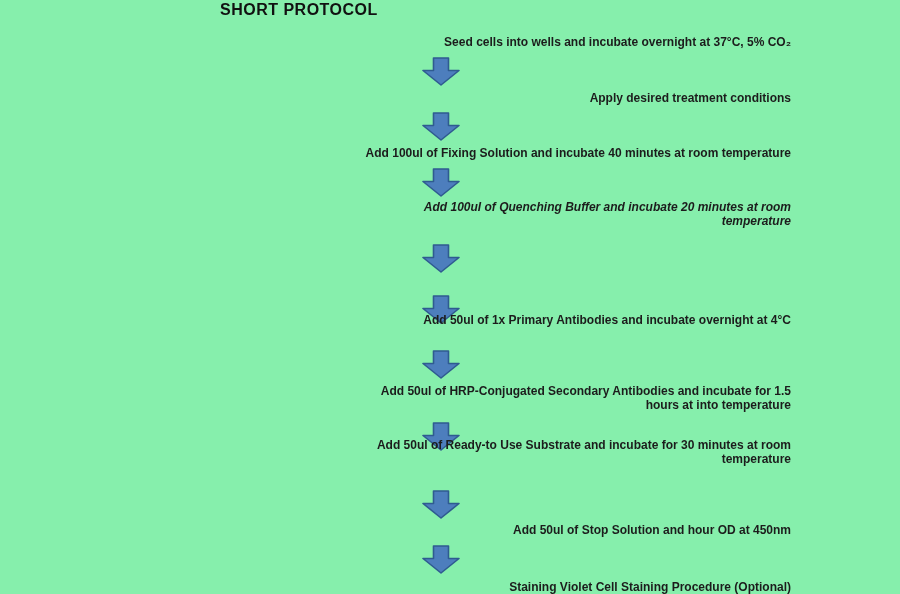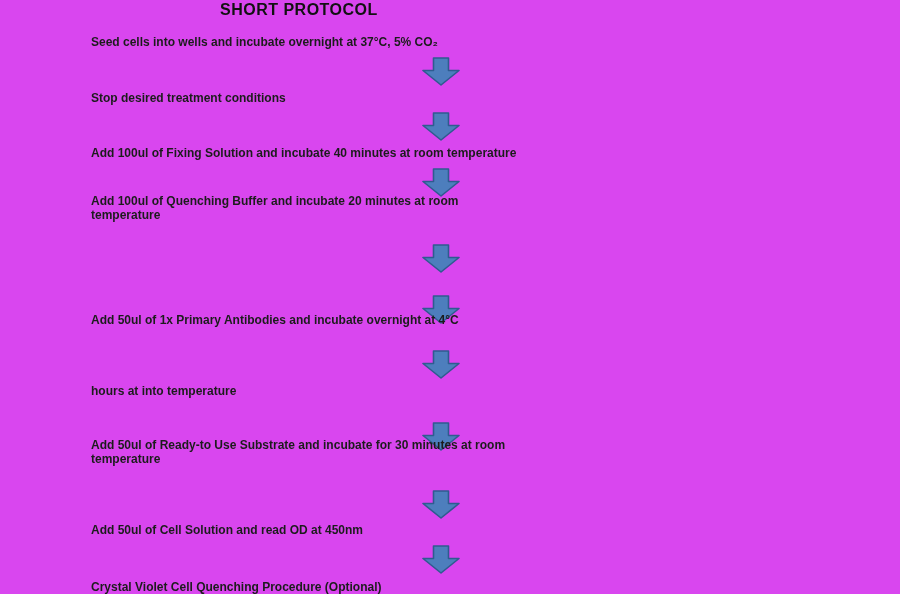--- a/index.html
+++ b/index.html
@@ -1,37 +1,37 @@
 <!DOCTYPE html>
 <html><head>
 <meta charset="utf-8">
 <style>
   html, body { margin: 0; padding: 0; background: #ffffff; }
   #canvas {
     position: relative;
     width: 900px;
     height: 594px;
-    background: #d946ef;
+    background: #86efac;
     font-family: "Liberation Sans", "DejaVu Sans", sans-serif;
     overflow: hidden;
   }
   .title {
     position: absolute;
     left: 220px;
     top: 1px;
     font-size: 16px;
     font-weight: bold;
     letter-spacing: 0.5px;
     color: #111111;
   }
   .step {
     position: absolute;
     left: 91px;
     width: 700px;
-    text-align: left;
+    text-align: right;
     font-size: 12px;
     font-weight: bold;
     color: #1c1c1c;
     line-height: 14px;
   }
   .step .line { display: block; white-space: nowrap; }
   .arrow {
     position: absolute;
     left: 422px;
     width: 38px;
@@ -50,40 +50,40 @@
     <span class="line">Seed cells into wells and incubate overnight at 37°C, 5% CO₂</span>
   </div>
 
   <div class="arrow" style="top:57px">
     <svg width="38" height="29" viewBox="0 0 38 29" aria-hidden="true">
       <path d="M11.5 1 H26.5 V13.5 H37 L19 28 L1 13.5 H11.5 Z" fill="#4d7ebd" stroke="#2f5b90" stroke-width="1.6" stroke-linejoin="round"></path>
     </svg>
   </div>
 
   <div class="step" style="top: 91px; color: rgb(28, 28, 28);">
-    <span class="line">Stop desired treatment conditions</span>
+    <span class="line">Apply desired treatment conditions</span>
   </div>
 
   <div class="arrow" style="top:112px">
     <svg width="38" height="29" viewBox="0 0 38 29" aria-hidden="true">
       <path d="M11.5 1 H26.5 V13.5 H37 L19 28 L1 13.5 H11.5 Z" fill="#4d7ebd" stroke="#2f5b90" stroke-width="1.6" stroke-linejoin="round"></path>
     </svg>
   </div>
 
   <div class="step" style="top: 146px; color: rgb(28, 28, 28);">
     <span class="line">Add 100ul of Fixing Solution and incubate 40 minutes at room temperature</span>
   </div>
 
   <div class="arrow" style="top:168px">
     <svg width="38" height="29" viewBox="0 0 38 29" aria-hidden="true">
       <path d="M11.5 1 H26.5 V13.5 H37 L19 28 L1 13.5 H11.5 Z" fill="#4d7ebd" stroke="#2f5b90" stroke-width="1.6" stroke-linejoin="round"></path>
     </svg>
   </div>
 
-  <div class="step" style="top: 194px; color: rgb(28, 28, 28);">
+  <div class="step" style="top: 200px; color: rgb(28, 28, 28); font-style: italic;">
     <span class="line">Add 100ul of Quenching Buffer and incubate 20 minutes at room</span>
     <span class="line">temperature</span>
   </div>
 
   <div class="arrow" style="top:244px">
     <svg width="38" height="29" viewBox="0 0 38 29" aria-hidden="true">
       <path d="M11.5 1 H26.5 V13.5 H37 L19 28 L1 13.5 H11.5 Z" fill="#4d7ebd" stroke="#2f5b90" stroke-width="1.6" stroke-linejoin="round"></path>
     </svg>
   </div>
 
@@ -98,20 +98,21 @@
     <span class="line">Add 50ul of 1x Primary Antibodies and incubate overnight at 4°C</span>
   </div>
 
   <div class="arrow" style="top:350px">
     <svg width="38" height="29" viewBox="0 0 38 29" aria-hidden="true">
       <path d="M11.5 1 H26.5 V13.5 H37 L19 28 L1 13.5 H11.5 Z" fill="#4d7ebd" stroke="#2f5b90" stroke-width="1.6" stroke-linejoin="round"></path>
     </svg>
   </div>
 
   <div class="step" style="top: 384px; color: rgb(28, 28, 28);">
+    <span class="line">Add 50ul of HRP-Conjugated Secondary Antibodies and incubate for 1.5</span>
     <span class="line">hours at into temperature</span>
   </div>
 
   <div class="arrow" style="top:422px">
     <svg width="38" height="29" viewBox="0 0 38 29" aria-hidden="true">
       <path d="M11.5 1 H26.5 V13.5 H37 L19 28 L1 13.5 H11.5 Z" fill="#4d7ebd" stroke="#2f5b90" stroke-width="1.6" stroke-linejoin="round"></path>
     </svg>
   </div>
 
   <div class="step" style="top: 438px; color: rgb(28, 28, 28);">
@@ -119,26 +120,26 @@
     <span class="line">temperature</span>
   </div>
 
   <div class="arrow" style="top:490px">
     <svg width="38" height="29" viewBox="0 0 38 29" aria-hidden="true">
       <path d="M11.5 1 H26.5 V13.5 H37 L19 28 L1 13.5 H11.5 Z" fill="#4d7ebd" stroke="#2f5b90" stroke-width="1.6" stroke-linejoin="round"></path>
     </svg>
   </div>
 
   <div class="step" style="top: 523px; color: rgb(28, 28, 28);">
-    <span class="line">Add 50ul of Cell Solution and read OD at 450nm</span>
+    <span class="line">Add 50ul of Stop Solution and hour OD at 450nm</span>
   </div>
 
   <div class="arrow" style="top:545px">
     <svg width="38" height="29" viewBox="0 0 38 29" aria-hidden="true">
       <path d="M11.5 1 H26.5 V13.5 H37 L19 28 L1 13.5 H11.5 Z" fill="#4d7ebd" stroke="#2f5b90" stroke-width="1.6" stroke-linejoin="round"></path>
     </svg>
   </div>
 
   <div class="step" style="top: 580px; color: rgb(28, 28, 28);">
-    <span class="line">Crystal Violet Cell Quenching Procedure (Optional)</span>
+    <span class="line">Staining Violet Cell Staining Procedure (Optional)</span>
   </div>
 
 </div>
 
 </body></html>

